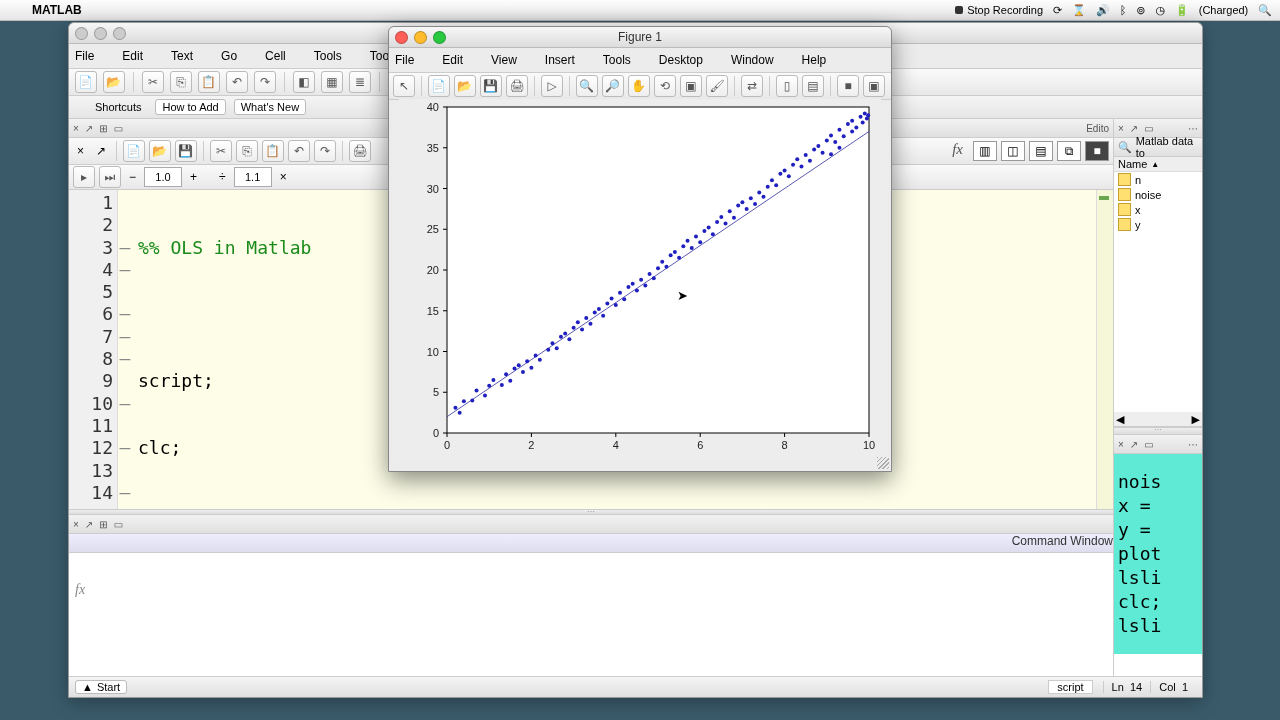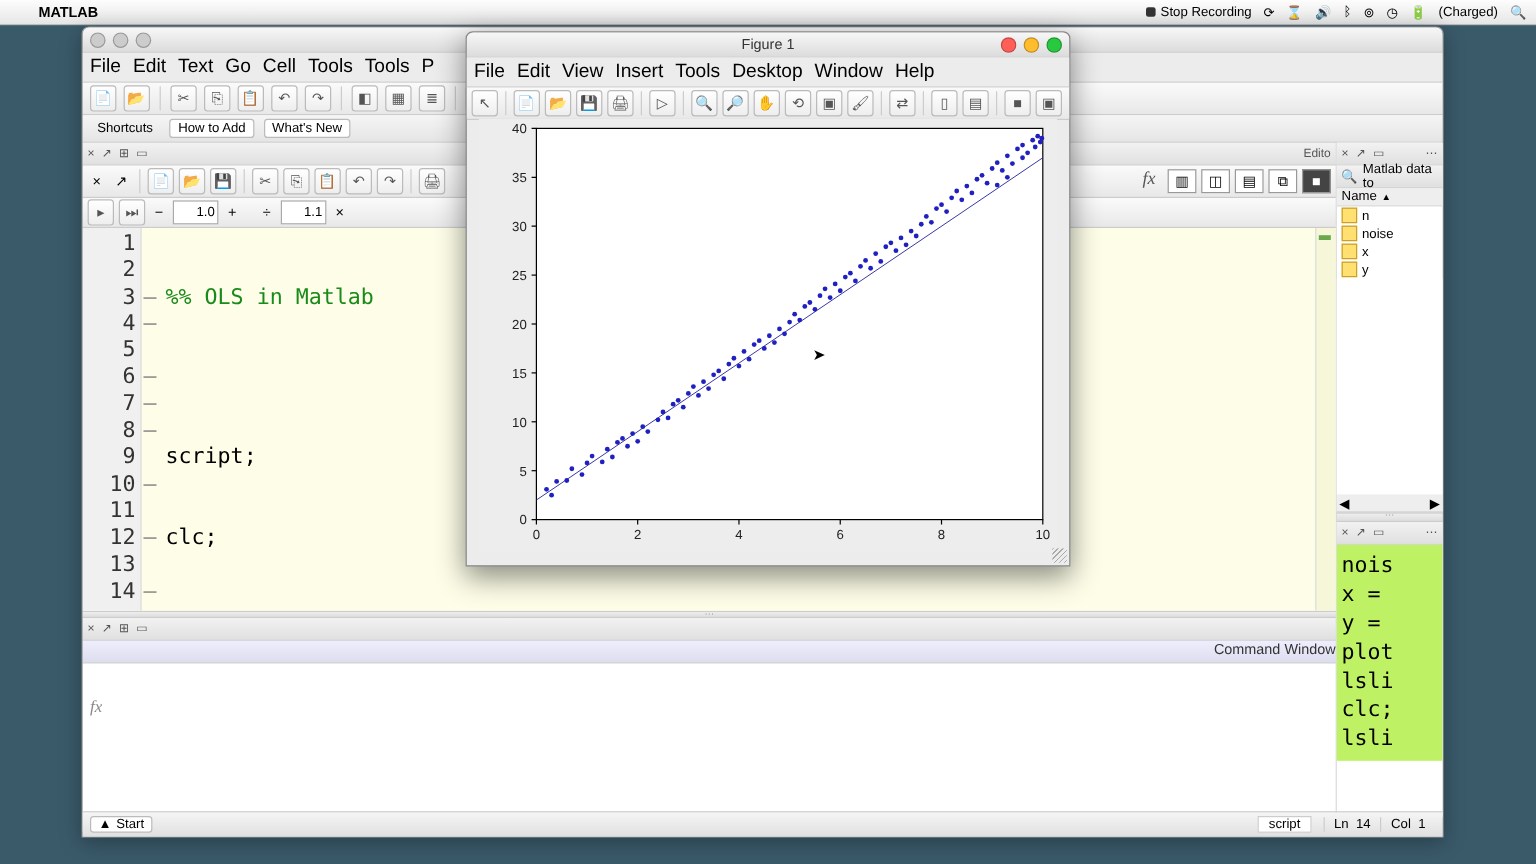--- a/index.html
+++ b/index.html
@@ -8,35 +8,35 @@
   .mac-menubar .appname{font-weight:bold}
   .mac-menubar .right{margin-left:auto;display:flex;align-items:center;gap:10px;font-size:11px}
   .mac-menubar .rec{display:flex;align-items:center;gap:4px}
   .mac-menubar .rec .dot{width:8px;height:8px;border-radius:2px;background:#333}
   .matlab-win{position:absolute;top:22px;left:68px;width:1133px;height:674px;background:#ececec;border:1px solid #999;border-radius:6px 6px 0 0;box-shadow:0 4px 18px rgba(0,0,0,.3)}
   .titlebar{height:20px;background:linear-gradient(#f7f7f7,#dcdcdc);border-bottom:1px solid #bbb;display:flex;align-items:center;padding:0 6px;gap:6px;border-radius:6px 6px 0 0}
   .tl-btns{display:flex;gap:6px}
   .tl-btn{width:11px;height:11px;border-radius:50%;border:1px solid rgba(0,0,0,.25)}
   .tl-close{background:#ff5f57}.tl-min{background:#ffbd2e}.tl-max{background:#28c940}
   .tl-dim{background:#ccc}
-  .menubar{height:24px;background:#ececec;border-bottom:1px solid #ccc;display:flex;align-items:center;padding:0 6px;gap:10px;font-size:16px}
+  .menubar{height:24px;background:#ececec;border-bottom:1px solid #ccc;display:flex;align-items:center;padding:0 6px;gap:28px;font-size:12px}
   .toolbar{height:26px;background:linear-gradient(#fafafa,#e8e8e8);border-bottom:1px solid #ccc;display:flex;align-items:center;padding:0 6px;gap:6px}
   .tbtn{width:20px;height:20px;border:1px solid #bbb;border-radius:3px;background:linear-gradient(#fff,#eee);display:flex;align-items:center;justify-content:center;font-size:12px;color:#555}
-  .shortcuts{height:22px;background:linear-gradient(#f5f5f5,#e5e5e5);border-bottom:1px solid #ccc;display:flex;align-items:center;padding:0 6px;gap:8px;font-size:11px}
+  .shortcuts{height:22px;background:linear-gradient(#f5f5f5,#e5e5e5);border-bottom:1px solid #ccc;display:flex;align-items:center;padding:0 20px;gap:8px;font-size:11px}
   .shortcuts .lbl{padding:1px 6px}
   .shortcuts .pill{border:1px solid #bbb;border-radius:3px;padding:1px 6px;background:#fff}
   .body-row{display:flex;height:calc(100% - 20px - 24px - 26px - 22px - 20px)}
   .left-col{flex:1;display:flex;flex-direction:column;border-right:1px solid #ccc}
   .right-col{width:88px;display:flex;flex-direction:column;background:#ececec}
   .panel-tabs{height:18px;background:linear-gradient(#f2f2f2,#e0e0e0);border-bottom:1px solid #ccc;display:flex;align-items:center;gap:6px;padding:0 4px;font-size:10px;color:#555}
   .panel-tabs .x{cursor:default}
   .editor-pane{flex:1;display:flex;flex-direction:column;min-height:0}
   .editor-toolbar{height:26px;background:linear-gradient(#fafafa,#e8e8e8);border-bottom:1px solid #ccc;display:flex;align-items:center;padding:0 4px;gap:4px}
   .editor-toolbar2{height:24px;background:linear-gradient(#fafafa,#e8e8e8);border-bottom:1px solid #ccc;display:flex;align-items:center;padding:0 4px;gap:4px;font-size:12px}
-  .editor-toolbar2 input{width:32px;height:16px;border:1px solid #aaa;text-align:right;font-size:11px}
+  .editor-toolbar2 input{width:32px;height:16px;border:1px solid #aaa;text-align:center;font-size:11px}
   .editor-content{flex:1;display:flex;overflow:hidden;background:#fdfde8;font-family:Menlo,Consolas,monospace;font-size:18px;line-height:22.3px;position:relative}
   .gutter{width:44px;background:#f0f0f0;border-right:1px solid #ddd;text-align:right;padding:2px 4px 0 0;color:#333}
   .gutter div{height:22.3px}
   .dashcol{width:14px;padding-top:2px;color:#888}
   .dashcol div{height:22.3px;text-align:center}
   .code{flex:1;padding:2px 6px 0 6px;white-space:pre;overflow:hidden}
   .code .row{height:22.3px}
   .c-comment{color:#1a8a1a;font-weight:normal}
   .scroll-track{width:16px;background:#f6f6d8;border-left:1px solid #ddd;position:relative}
   .scroll-track .mark{position:absolute;left:2px;width:10px;height:4px;background:#6aa84f}
@@ -50,21 +50,21 @@
   .statusbar .mid{margin-left:auto;margin-right:10px;border:1px solid #ccc;padding:0 8px;background:#fff}
   .statusbar .pos{border-left:1px solid #ccc;padding:0 8px}
   
   .rc-panel{border-bottom:1px solid #ccc;background:#fff;font-size:11px}
   .rc-panel .hdr{height:18px;background:linear-gradient(#f2f2f2,#e0e0e0);border-bottom:1px solid #ccc;padding:0 4px;display:flex;align-items:center;gap:4px}
   .rc-panel .row{padding:1px 4px;display:flex;align-items:center;gap:4px}
   .yellow-sq{width:11px;height:11px;background:#ffe070;border:1px solid #c8a030}
   .mono{font-family:Menlo,monospace}
   
   .figwin{position:absolute;top:26px;left:388px;width:502px;height:444px;background:#ececec;border:1px solid #888;border-radius:6px 6px 0 0;box-shadow:0 8px 24px rgba(0,0,0,.45)}
-  .figwin .titlebar{justify-content:flex-end}
+  .figwin .titlebar{justify-content:flex-start}
   .figwin .titlebar .title{position:absolute;left:0;right:0;text-align:center;font-size:12px;color:#333}
   .fig-toolbar{height:26px;background:linear-gradient(#fafafa,#e8e8e8);border-bottom:1px solid #ccc;display:flex;align-items:center;padding:0 4px;gap:4px}
   .fig-area{position:absolute;top:72px;left:10px;right:10px;bottom:10px;background:#ededed}
   .fig-area svg{width:100%;height:100%}
   .axis text{font-size:11px;fill:#222;font-family:Helvetica}
   .grip{position:absolute;right:2px;bottom:2px;width:12px;height:12px;background:repeating-linear-gradient(135deg,#aaa 0 1px,transparent 1px 3px)}
   .cursor-arrow{position:absolute;font-size:13px;color:#000}
   .sep{width:1px;height:20px;background:#ccc;margin:0 2px}
   .rt-icons{display:flex;gap:4px;margin-left:auto}
   .box-btn{width:22px;height:18px;border:1px solid #999;background:#fff;display:flex;align-items:center;justify-content:center}
@@ -290,21 +290,21 @@
           </div>
       </div>
       <div class="splitter">⋯</div>
       <div class="rc-panel" style="flex:1">
         <div class="panel-tabs">
             <span class="x">×</span>
             <span>↗</span>
             <span>▭</span>
             <span style="margin-left:auto">⋯</span>
           </div>
-        <div id="hist" class="mono" style="font-size:18px;line-height:24px;padding:6px 4px;background:#bef264;overflow:hidden">
+        <div id="hist" class="mono" style="font-size:18px;line-height:24px;padding:16px 4px;background:#5eead4;overflow:hidden">
             <div>nois</div>
             <div>x =</div>
             <div>y =</div>
             <div>plot</div>
             <div>lsli</div>
             <div>clc;</div>
             <div>lsli</div>
           </div>
       </div>
     </div>

